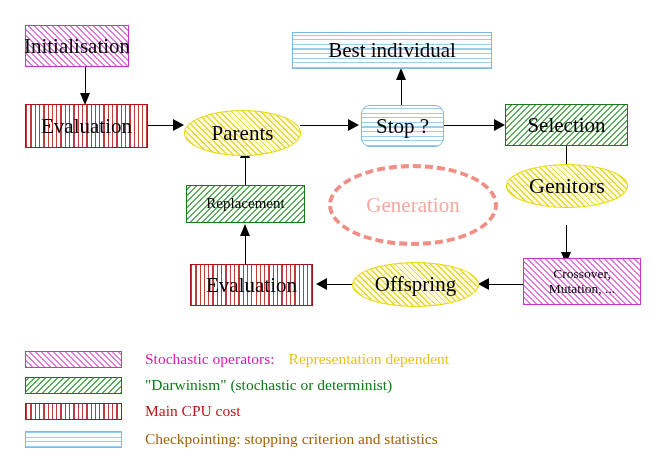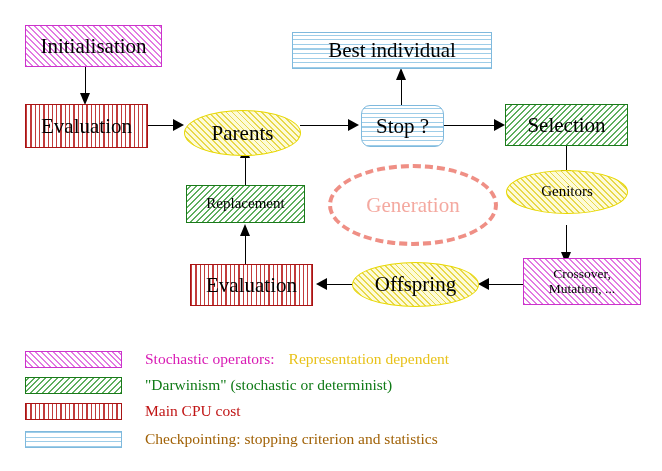--- a/index.html
+++ b/index.html
@@ -112,21 +112,21 @@
 
   <div class="ln h" style="left:322px;top:284px;width:34px;"></div>
   <div class="ar l" style="left:316px;top:278px;"></div>
 
   <div class="ln v" style="left:245px;top:228px;height:38px;"></div>
   <div class="ar u" style="left:240px;top:224px;"></div>
 
   <div class="ln v" style="left:245px;top:150px;height:36px;"></div>
   <div class="ar u" style="left:240px;top:146px;"></div>
 
-  <div class="node hatch-mag" style="left:25px;top:25px;width:137px;height:42px;font-size:21px;">
+  <div class="node hatch-mag" style="left:25px;top:25px;width:104px;height:42px;font-size:21px;">
     <span class="lbl">Initialisation</span>
   </div>
 
   <div class="node hatch-red" style="left:25px;top:104px;width:123px;height:44px;font-size:21px;">
     <span class="lbl">Evaluation</span>
   </div>
 
   <div class="node hatch-yellow ellipse" style="left:184px;top:110px;width:117px;height:46px;font-size:21px;">
     <span class="lbl">Parents</span>
   </div>
@@ -136,21 +136,21 @@
   </div>
 
   <div class="node hatch-blue rounded" style="left:361px;top:105px;width:83px;height:42px;font-size:21px;">
     <span class="lbl">Stop ?</span>
   </div>
 
   <div class="node hatch-green" style="left:505px;top:104px;width:123px;height:42px;font-size:21px;">
     <span class="lbl">Selection</span>
   </div>
 
-  <div class="node hatch-yellow ellipse" style="left:506px;top:170px;width:122px;height:44px;font-size:15px;">
+  <div class="node hatch-yellow ellipse" style="left:506px;top:164px;width:122px;height:44px;font-size:22px;">
     <span class="lbl">Genitors</span>
   </div>
 
   <div class="node hatch-green" style="left:186px;top:185px;width:119px;height:38px;font-size:15px;">
     <span class="lbl">Replacement</span>
   </div>
 
   <div class="gen-ellipse" style="left:328px;top:164px;width:170px;height:82px;font-size:21px;">
     <span class="lbl">Generation</span>
   </div>

